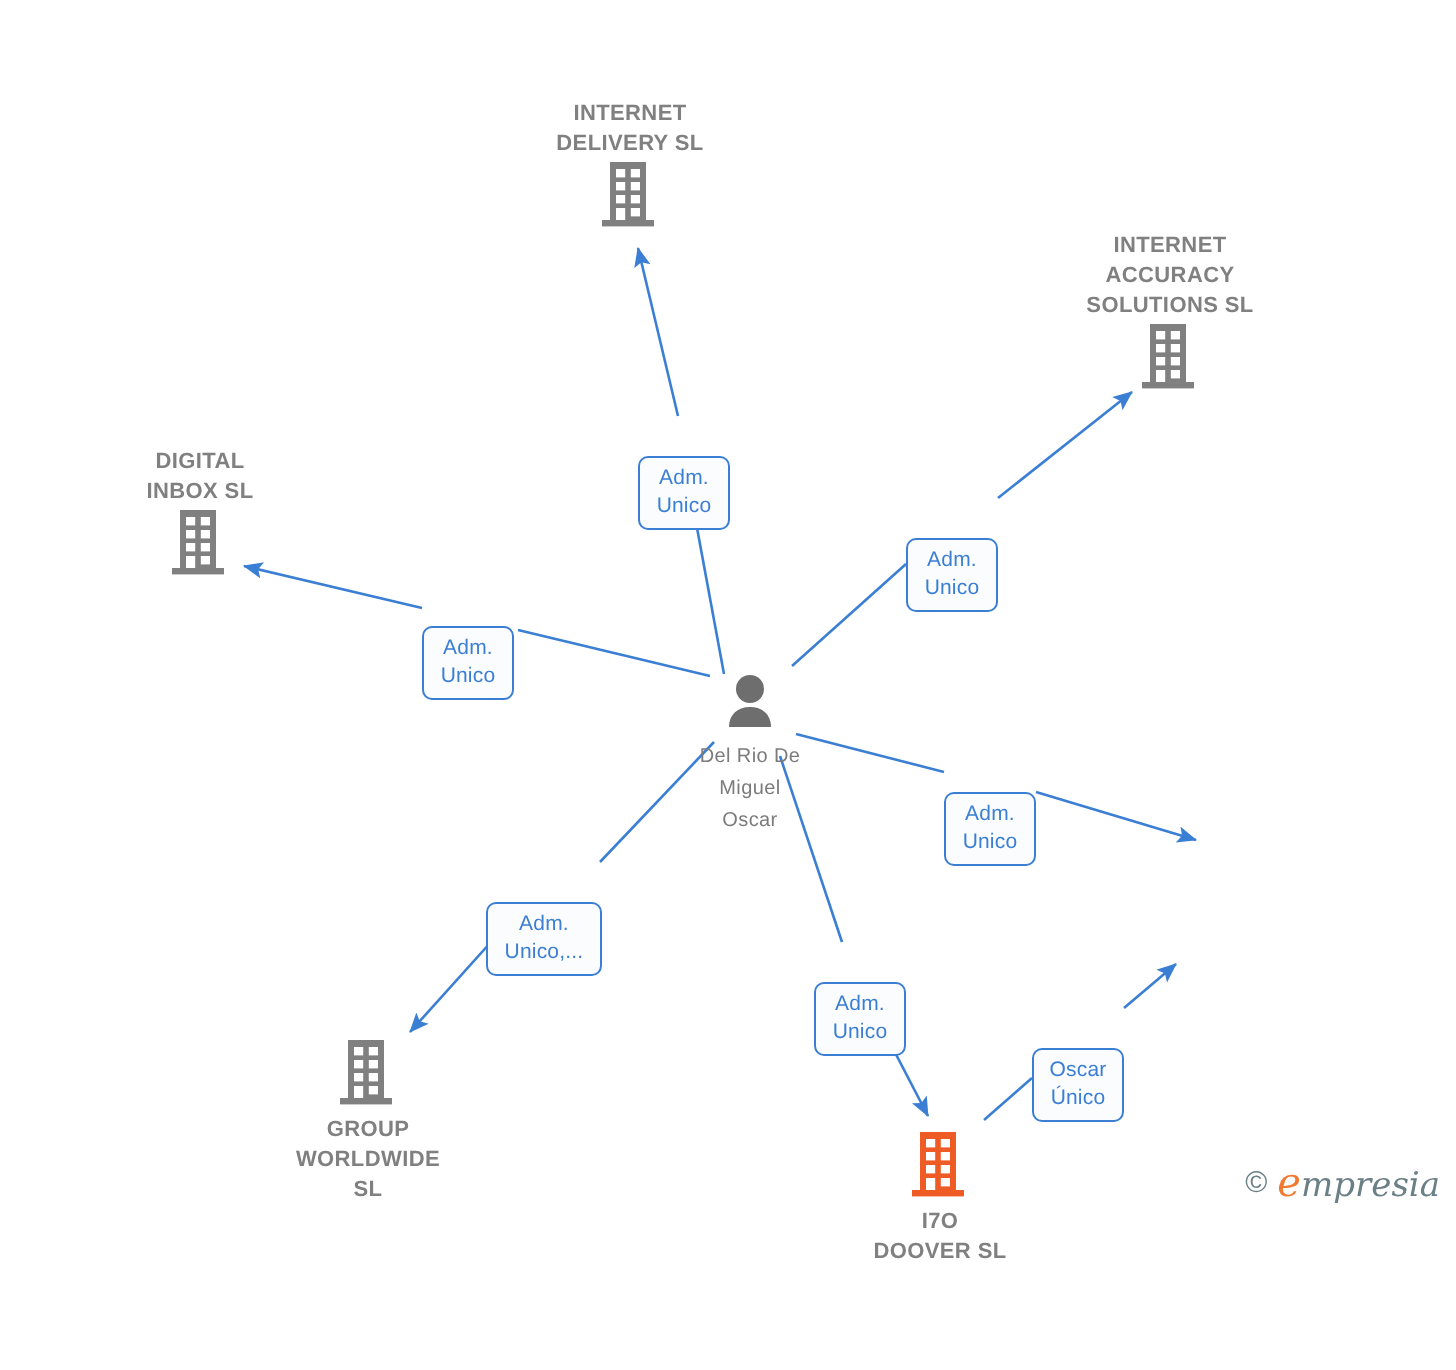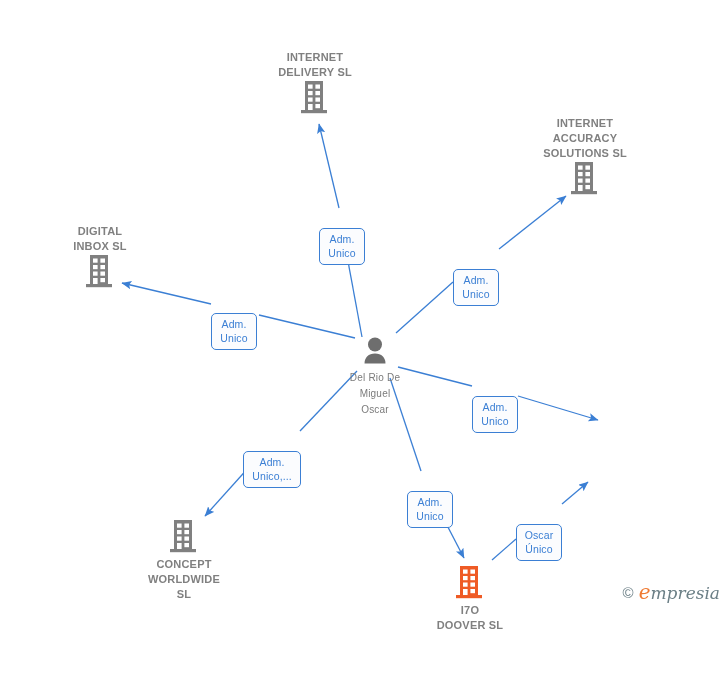--- a/index.html
+++ b/index.html
@@ -192,21 +192,21 @@
         <rect x="8" y="4.5" width="4.6" height="4.2" fill="#ffffff"></rect>
         <rect x="15.4" y="4.5" width="4.6" height="4.2" fill="#ffffff"></rect>
         <rect x="8" y="11" width="4.6" height="4.2" fill="#ffffff"></rect>
         <rect x="15.4" y="11" width="4.6" height="4.2" fill="#ffffff"></rect>
         <rect x="8" y="17.5" width="4.6" height="4.2" fill="#ffffff"></rect>
         <rect x="15.4" y="17.5" width="4.6" height="4.2" fill="#ffffff"></rect>
         <rect x="8" y="24" width="4.6" height="6" fill="#ffffff"></rect>
         <rect x="15.4" y="24" width="4.6" height="4.2" fill="#ffffff"></rect>
       </svg>
     </span>
-    <span class="label">CONCEPT
+    <span class="label">GROUP
 WORLDWIDE
 SL</span>
   </div>
 
   <div class="node focus" style="left:400px; top:565px; width:140px;">
     <span class="icon">
       <svg width="30" height="34" viewBox="0 0 30 34">
         <rect x="5" y="1" width="18" height="29" fill="#ef5b25"></rect>
         <rect x="1" y="30" width="26" height="3.2" fill="#ef5b25"></rect>
         <rect x="8" y="4.5" width="4.6" height="4.2" fill="#ffffff"></rect>

